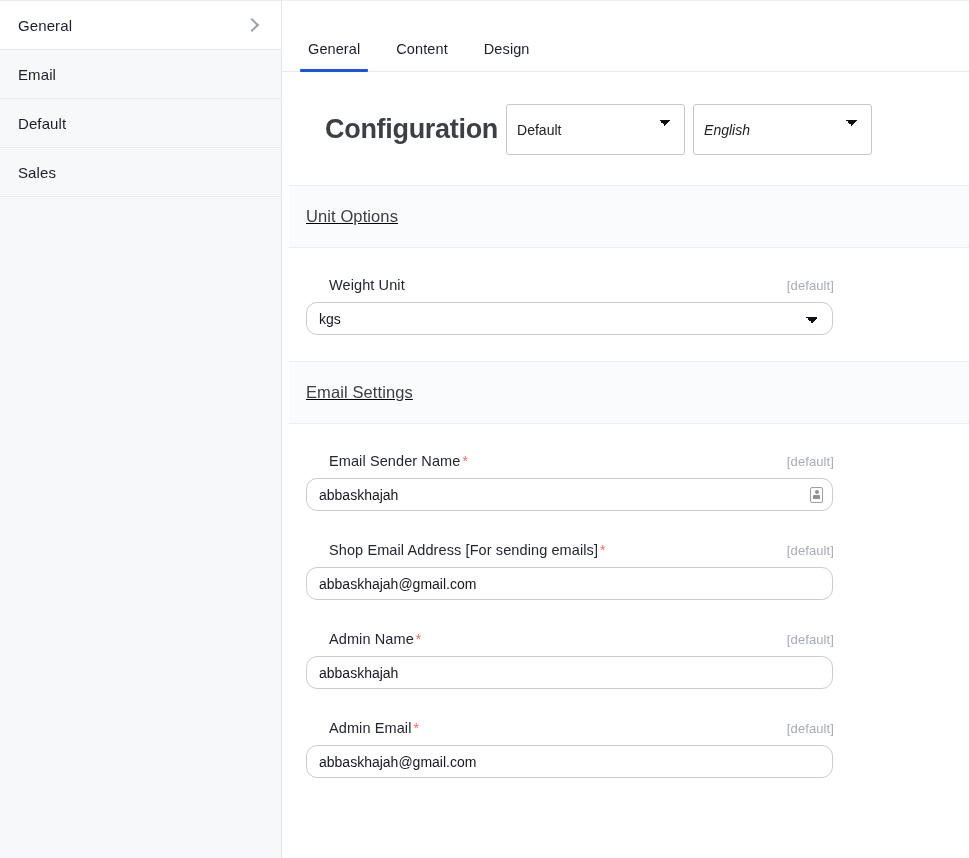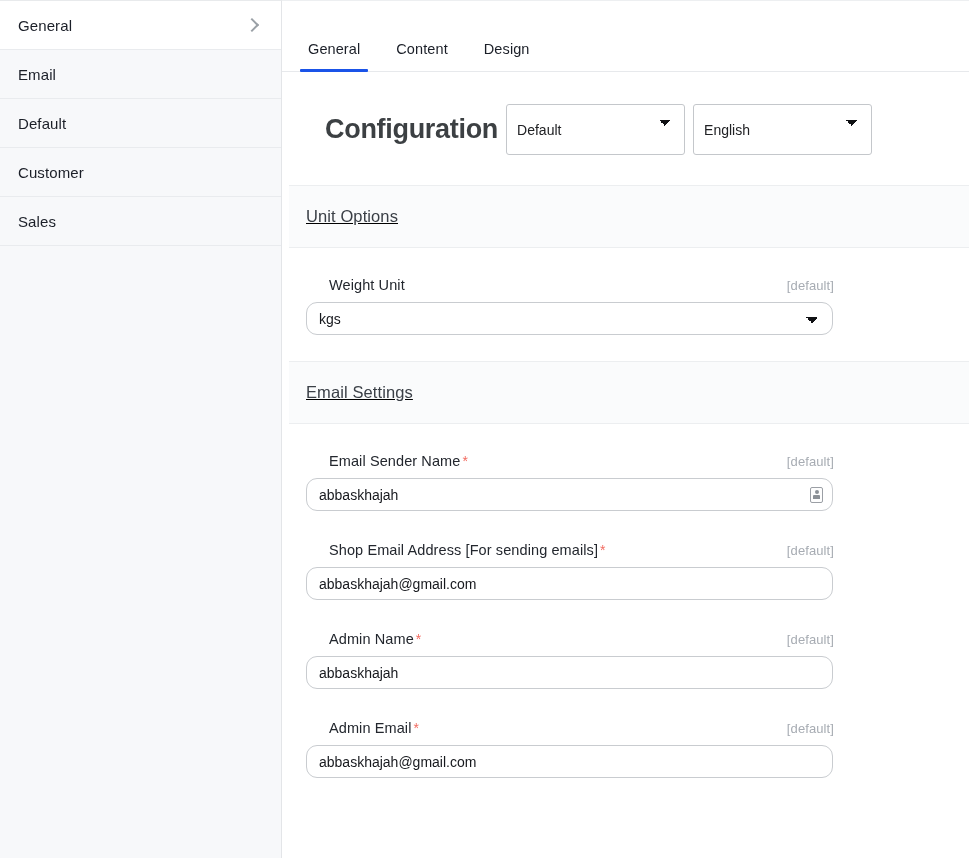--- a/index.html
+++ b/index.html
@@ -135,21 +135,21 @@
       linear-gradient(45deg, transparent 50%, #101114 50%),
       linear-gradient(135deg, #101114 50%, transparent 50%);
     background-position:
       calc(100% - 19px) 15px,
       calc(100% - 13px) 15px;
     background-size: 6px 6px, 6px 6px;
     background-repeat: no-repeat;
     cursor: pointer;
   }
   .hd-select.store { width: 179px; }
-  .hd-select.lang  { width: 179px; }
+  .hd-select.lang  { width: 179px; font-style: italic; }
 
   .sections { margin-top: 30px; }
 
   .sec-head {
     background: #fafbfc;
     border-top: 1px solid #eceef0;
     border-bottom: 1px solid #eceef0;
     height: 63px;
     display: flex;
     align-items: center;
@@ -256,23 +256,20 @@
       <span class="side-label">General</span>
       <span class="chev-right"></span>
     </div>
     <div class="side-item">
       <span class="side-label">Email</span>
     </div>
     <div class="side-item">
       <span class="side-label">Default</span>
     </div>
     <div class="side-item">
-      <span class="side-label">Customer</span>
-    </div>
-    <div class="side-item">
       <span class="side-label">Sales</span>
     </div>
   </nav>
 
   <main class="main">
 
     <div class="tabs">
       <div class="tab active">General</div>
       <div class="tab">Content</div>
       <div class="tab">Design</div>

